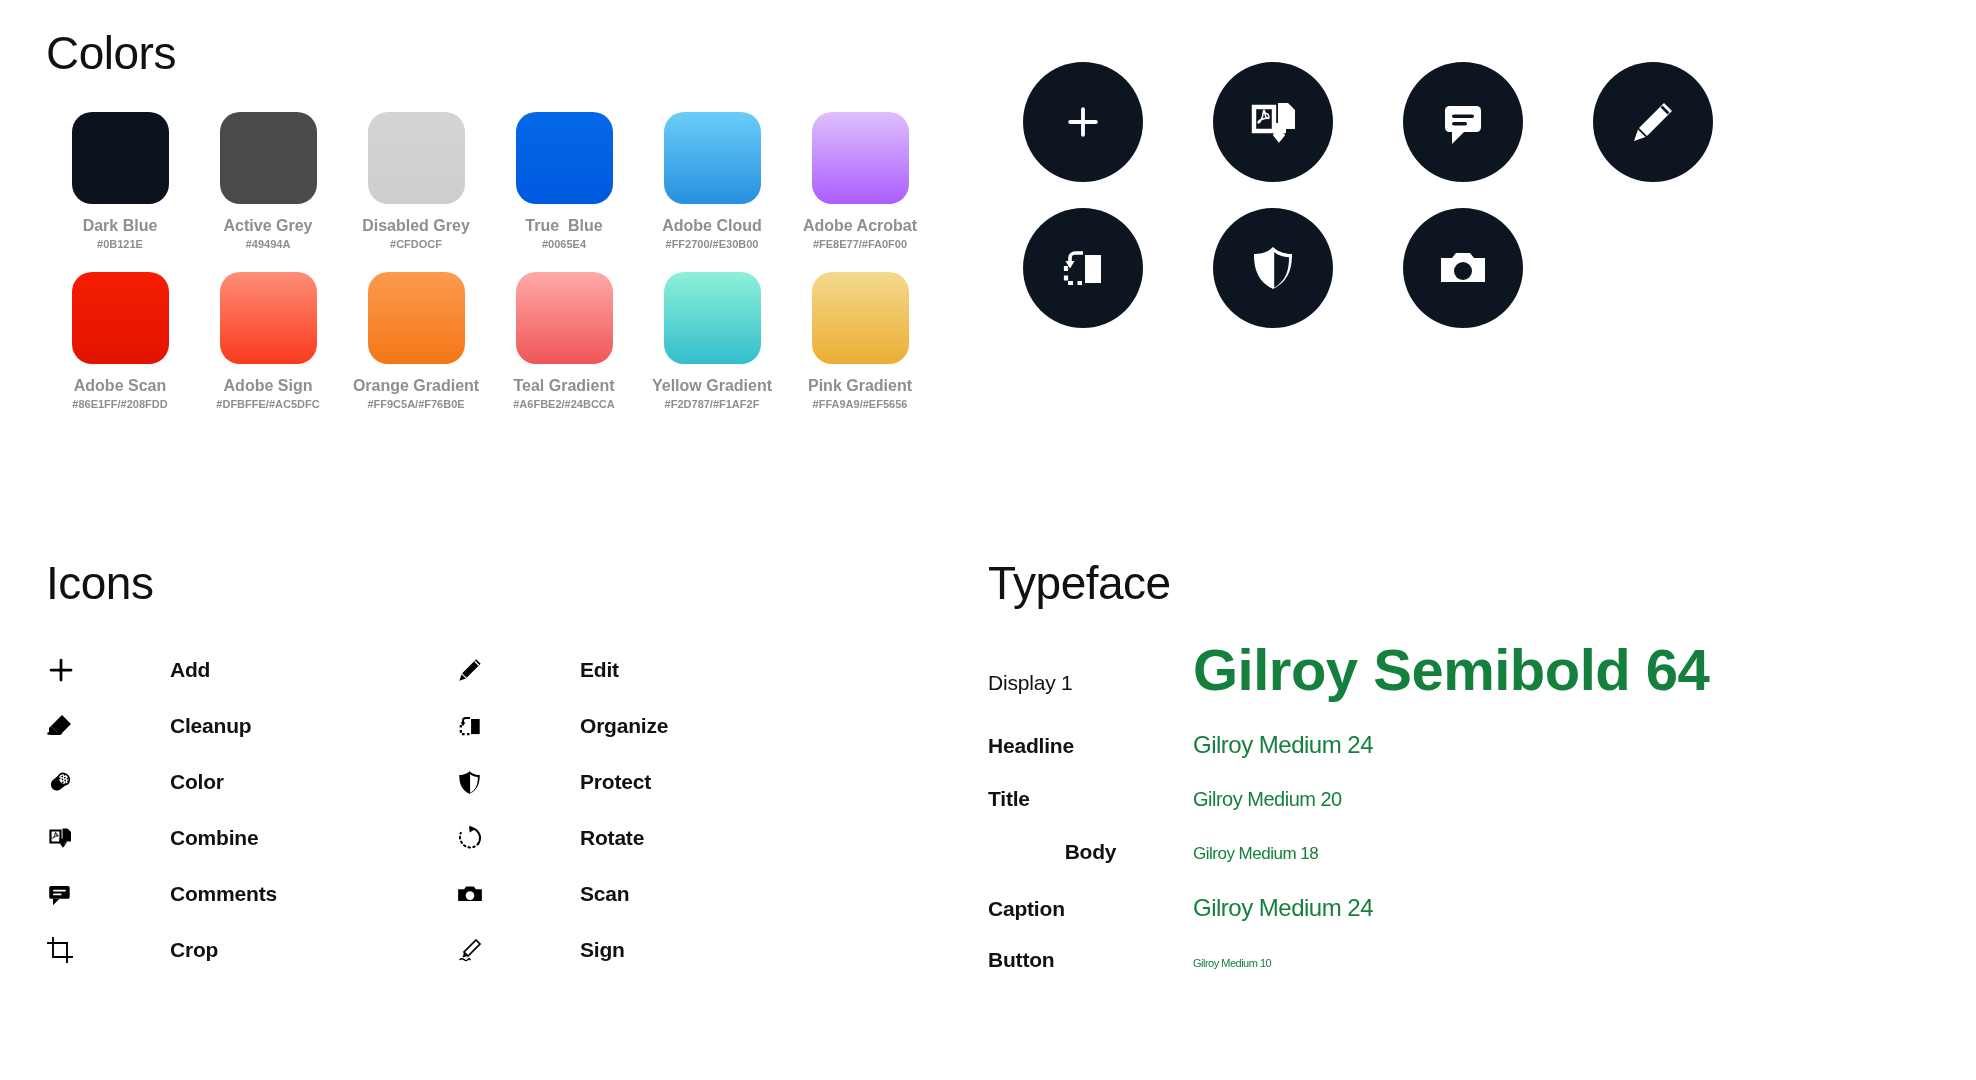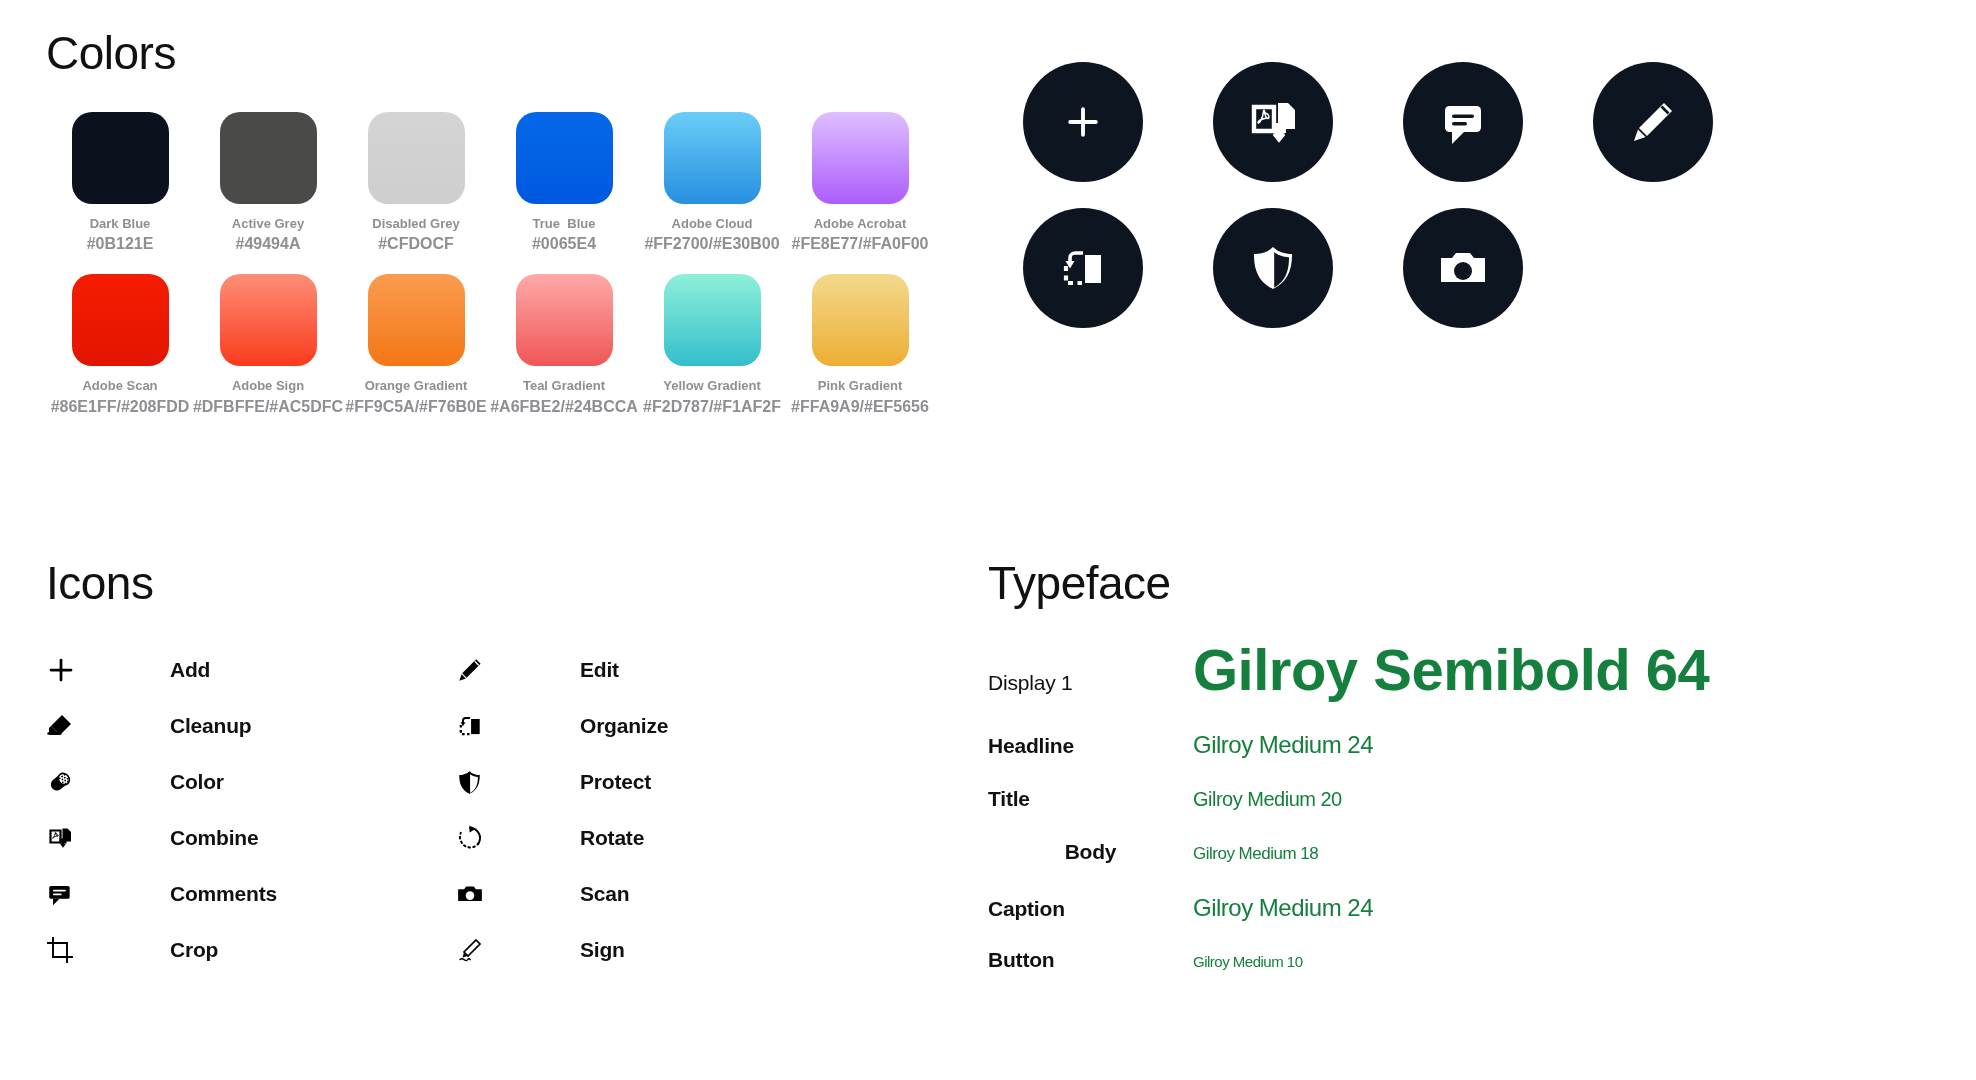--- a/index.html
+++ b/index.html
@@ -53,30 +53,30 @@
     flex-direction: column;
     align-items: center;
   }
   .swatch-chip {
     width: 97px;
     height: 92px;
     border-radius: 20px;
   }
   .swatch-name {
     margin-top: 12px;
-    font-size: 13px;
+    font-size: 16px;
     font-weight: 600;
     color: #8e8e93;
     text-align: center;
     line-height: 1.25;
     white-space: pre;
   }
   .swatch-hex {
     margin-top: 2px;
-    font-size: 16px;
+    font-size: 11px;
     font-weight: 600;
     color: #8e8e93;
     text-align: center;
     line-height: 1.25;
     white-space: nowrap;
   }
 
   
   .btn-rows { margin-top: 32px; }
   .btn-row { display: flex; }
@@ -143,21 +143,21 @@
   .type-label.light { font-weight: 400; }
   .type-sample {
     color: #15803d;
     letter-spacing: -0.5px;
   }
   .s-display  { font-size: 58px; font-weight: 600; line-height: 1.05; }
   .s-headline { font-size: 24px; font-weight: 500; }
   .s-title    { font-size: 20px; font-weight: 500; }
   .s-body     { font-size: 17px; font-weight: 500; }
   .s-caption  { font-size: 24px; font-weight: 400; }
-  .s-button   { font-size: 15px; font-weight: 500; }
+  .s-button   { font-size: 11px; font-weight: 500; }
 
   .type-row.r-display  { margin-bottom: 30px; }
   .type-row.r-headline { margin-bottom: 28px; }
   .type-row.r-title    { margin-bottom: 29px; }
   .type-row.r-body     { margin-bottom: 30px; text-align: center; }
   .type-row.r-caption  { margin-bottom: 26px; }
 </style>
 </head>
 <body>
 

